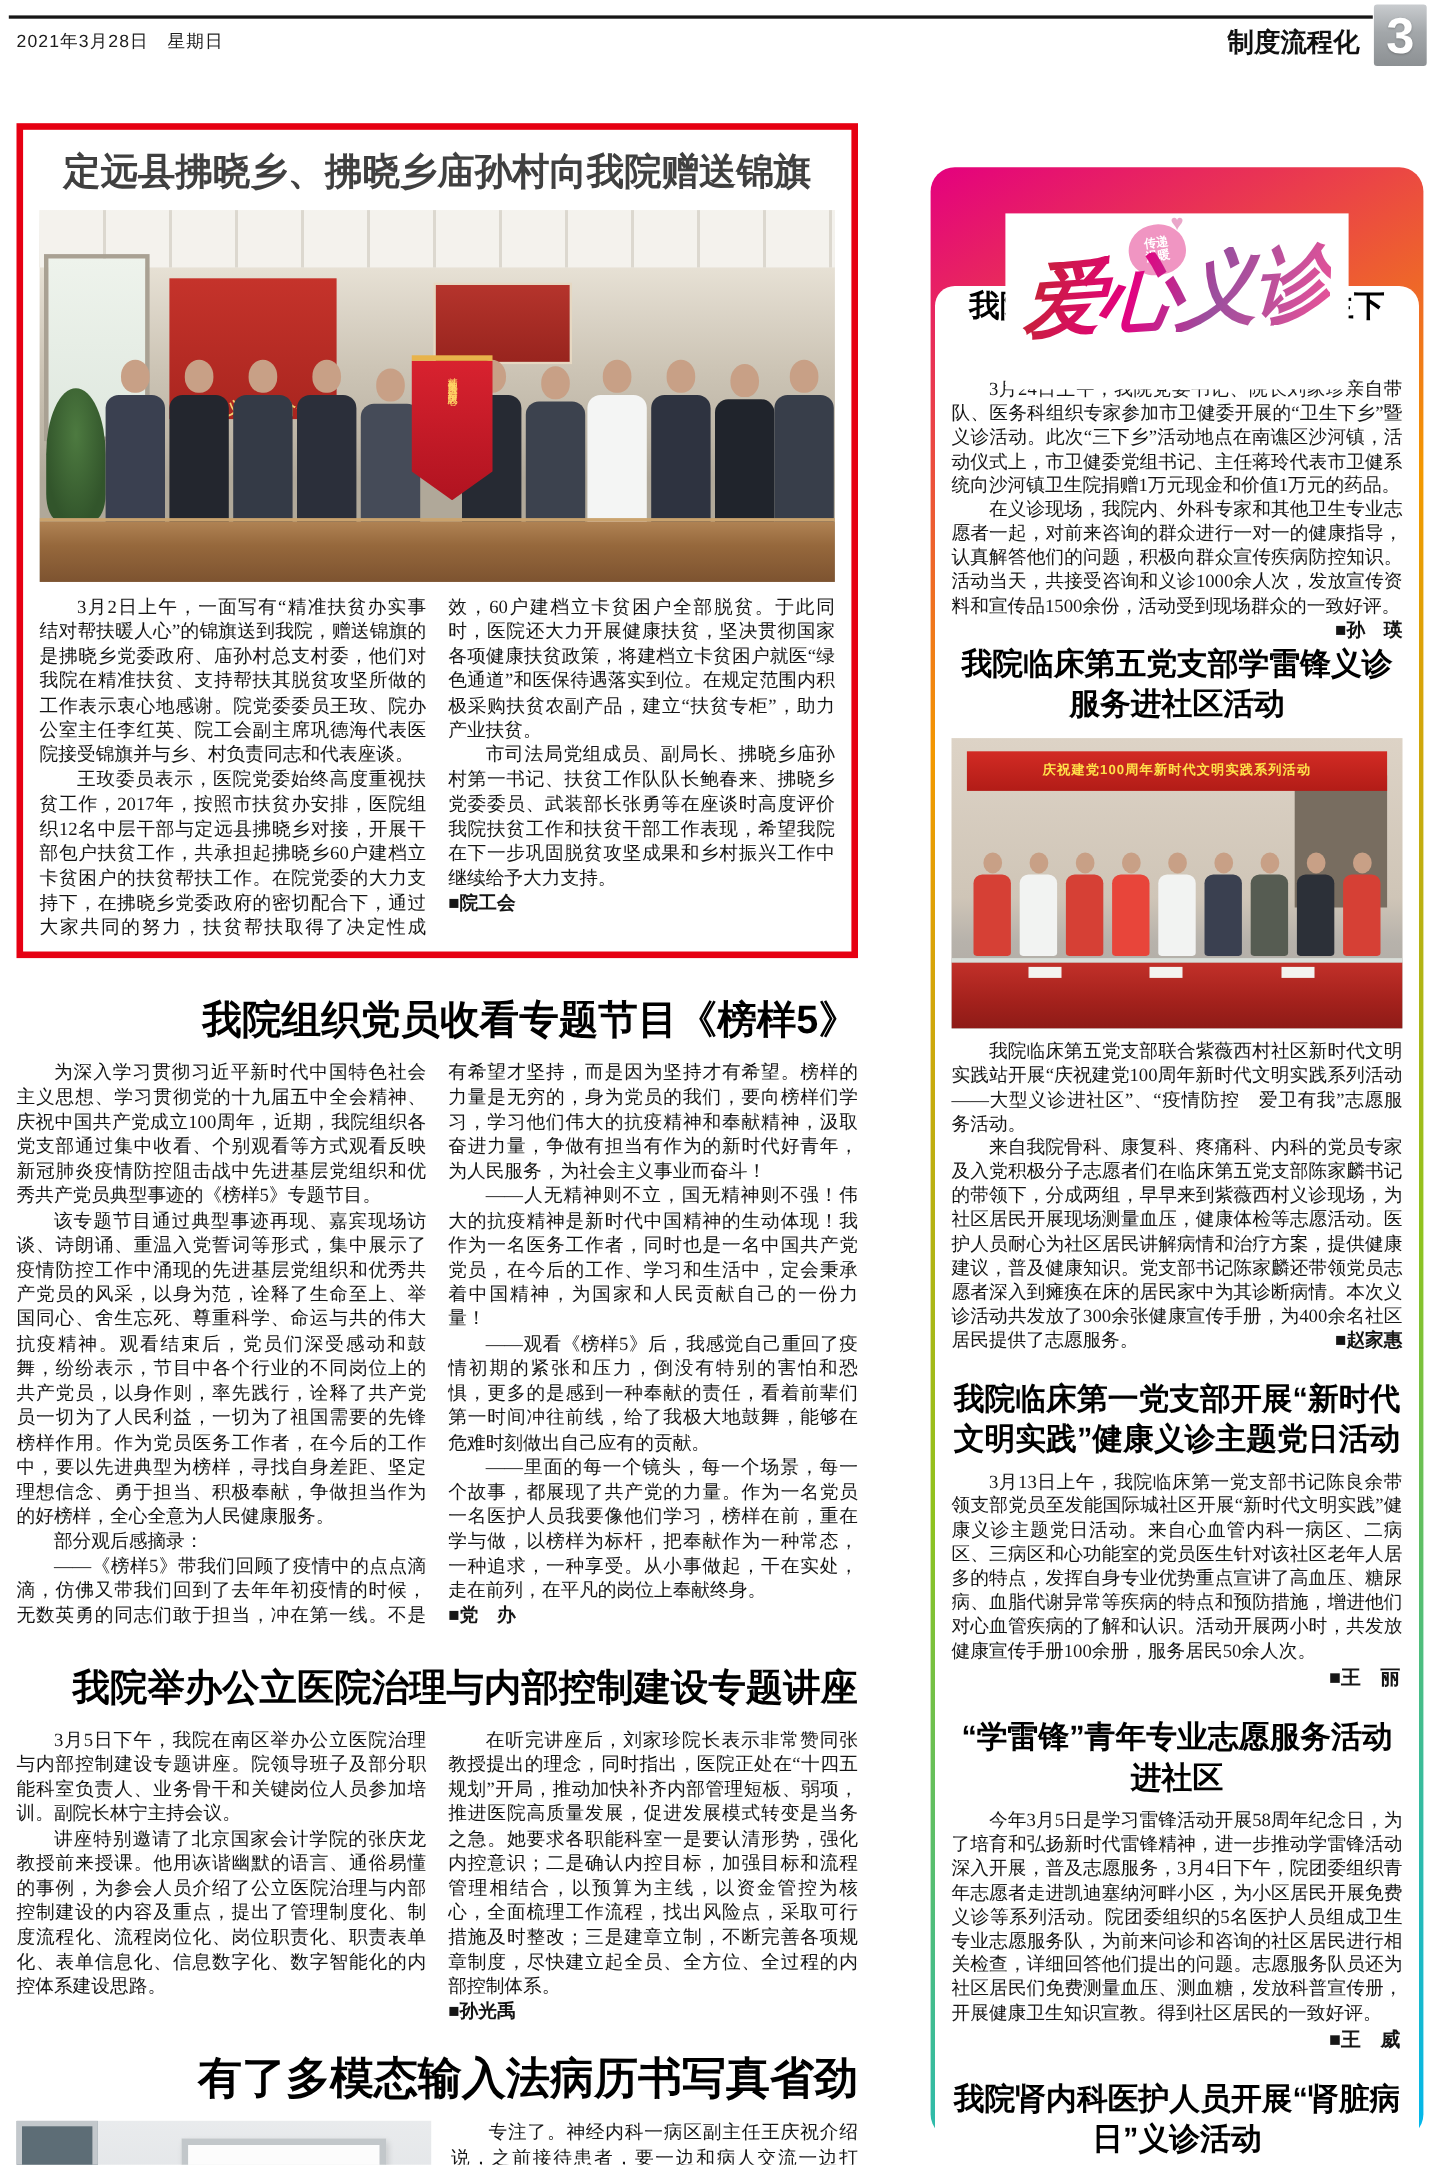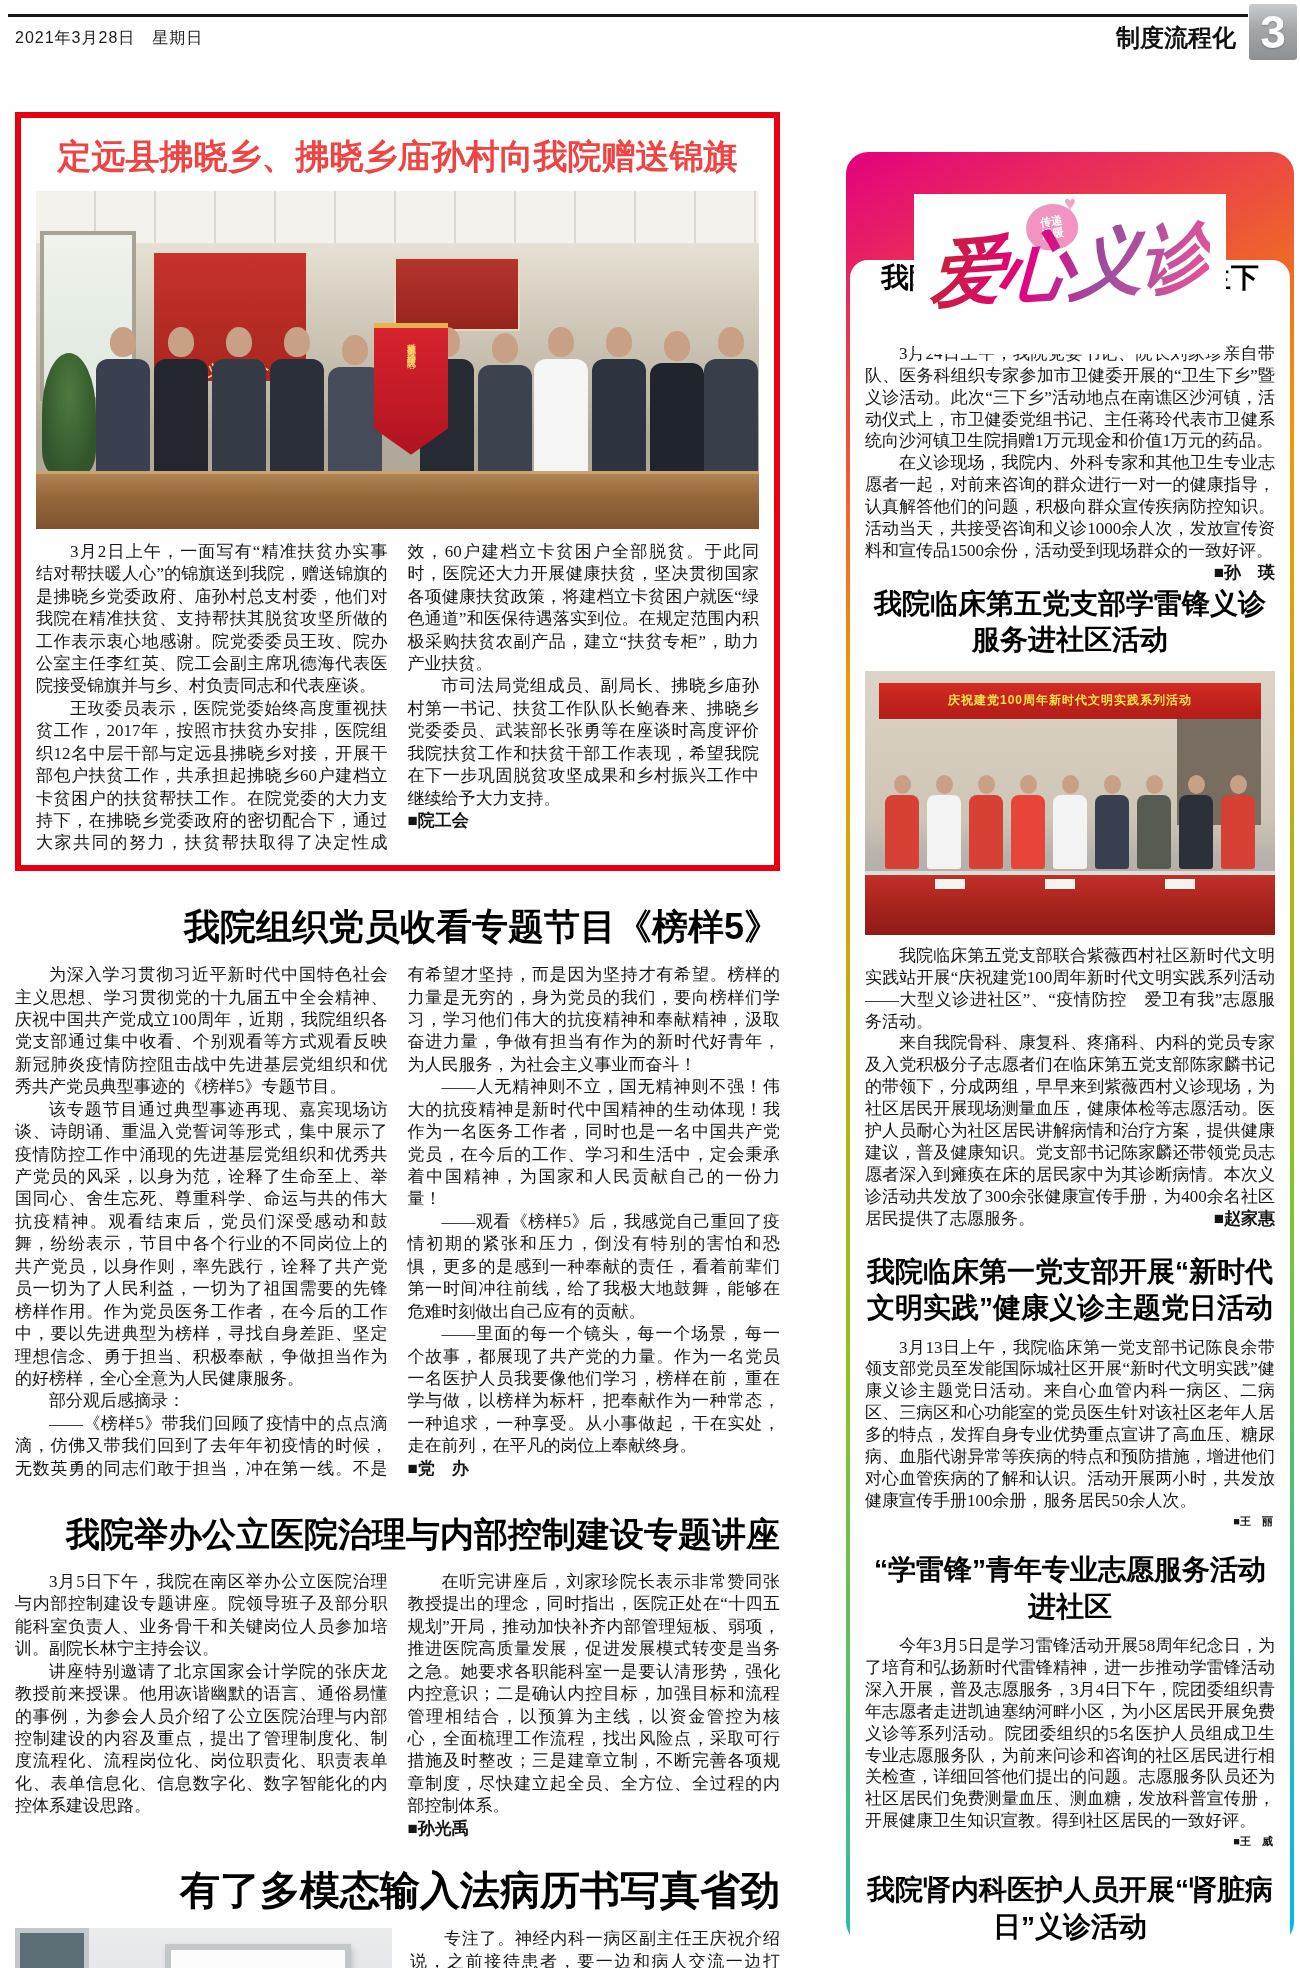--- a/index.html
+++ b/index.html
@@ -17,21 +17,21 @@
   .masthead { position:absolute; right:64px; top:22px; font-size:24px; color:#111; }
   .page-num-box { position:absolute; right:3px; top:4px; width:48px; height:56px; border-radius:3px;
     background:linear-gradient(180deg,#c9cccf 0%,#a3a7aa 45%,#8c9093 100%);
     display:flex; align-items:center; justify-content:center;
     color:#fff; font-size:46px; line-height:1; text-shadow:0 1px 2px rgba(0,0,0,.25); }
 
   
   .left-col { position:absolute; left:15px; top:112px; width:765px; }
 
   .red-box { border:6px solid #e60012; padding:18px 15px 10px; background:#fff; }
-  .red-headline { color:#ef4444; font-size:34px; line-height:1.2; text-align:center;
+  .red-headline { color:#404040; font-size:34px; line-height:1.2; text-align:center;
     white-space:nowrap; letter-spacing:0px; margin-bottom:14px; }
 
   .para { text-indent:2em; text-align:justify; }
   .body-2col { columns:2; column-gap:20px; font-size:17px; line-height:1.32; }
   .byline { text-align:left; font-size:17px; padding-right:4px; }
   .byline-inline { float:right; font-family:"Liberation Sans","DejaVu Sans",sans-serif; font-weight:700; }
 
   .section { margin-top:34px; }
   .sec-title { text-align:right; line-height:1.2; color:#000; }
   .t36 { font-size:36px; } .t34 { font-size:34px; } .t40 { font-size:40px; }
@@ -107,21 +107,21 @@
     border-radius:50% 50% 46% 46%; transform:rotate(-8deg);
     display:flex; align-items:center; justify-content:center; opacity:.92; }
   .callig-heart span { color:#fff; font-size:11px; line-height:1.1; width:26px;
     font-family:"Liberation Sans","DejaVu Sans",sans-serif; font-weight:700; }
   .callig-dot { position:absolute; top:-2px; left:150px; color:#eaa6c9; font-size:20px; }
 
   .sb-article { margin-top:24px; }
   .sb-article.first { margin-top:104px; }
   .sb-title { font-size:28px; line-height:1.3; text-align:center; color:#000; margin-bottom:10px; }
   .sb-body { font-size:17px; line-height:1.29; }
-  .sb-byline { text-align:right; font-size:11px; padding-right:2px; margin-top:2px; }
+  .sb-byline { text-align:right; font-size:18px; padding-right:2px; margin-top:2px; }
 </style>
 </head>
 <body>
 
 <div class="header-rule"></div>
 <div class="header-date">2021年3月28日　星期日</div>
 <div class="masthead hei">制度流程化</div>
 <div class="page-num-box hei">3</div>
 
 <div class="left-col">

